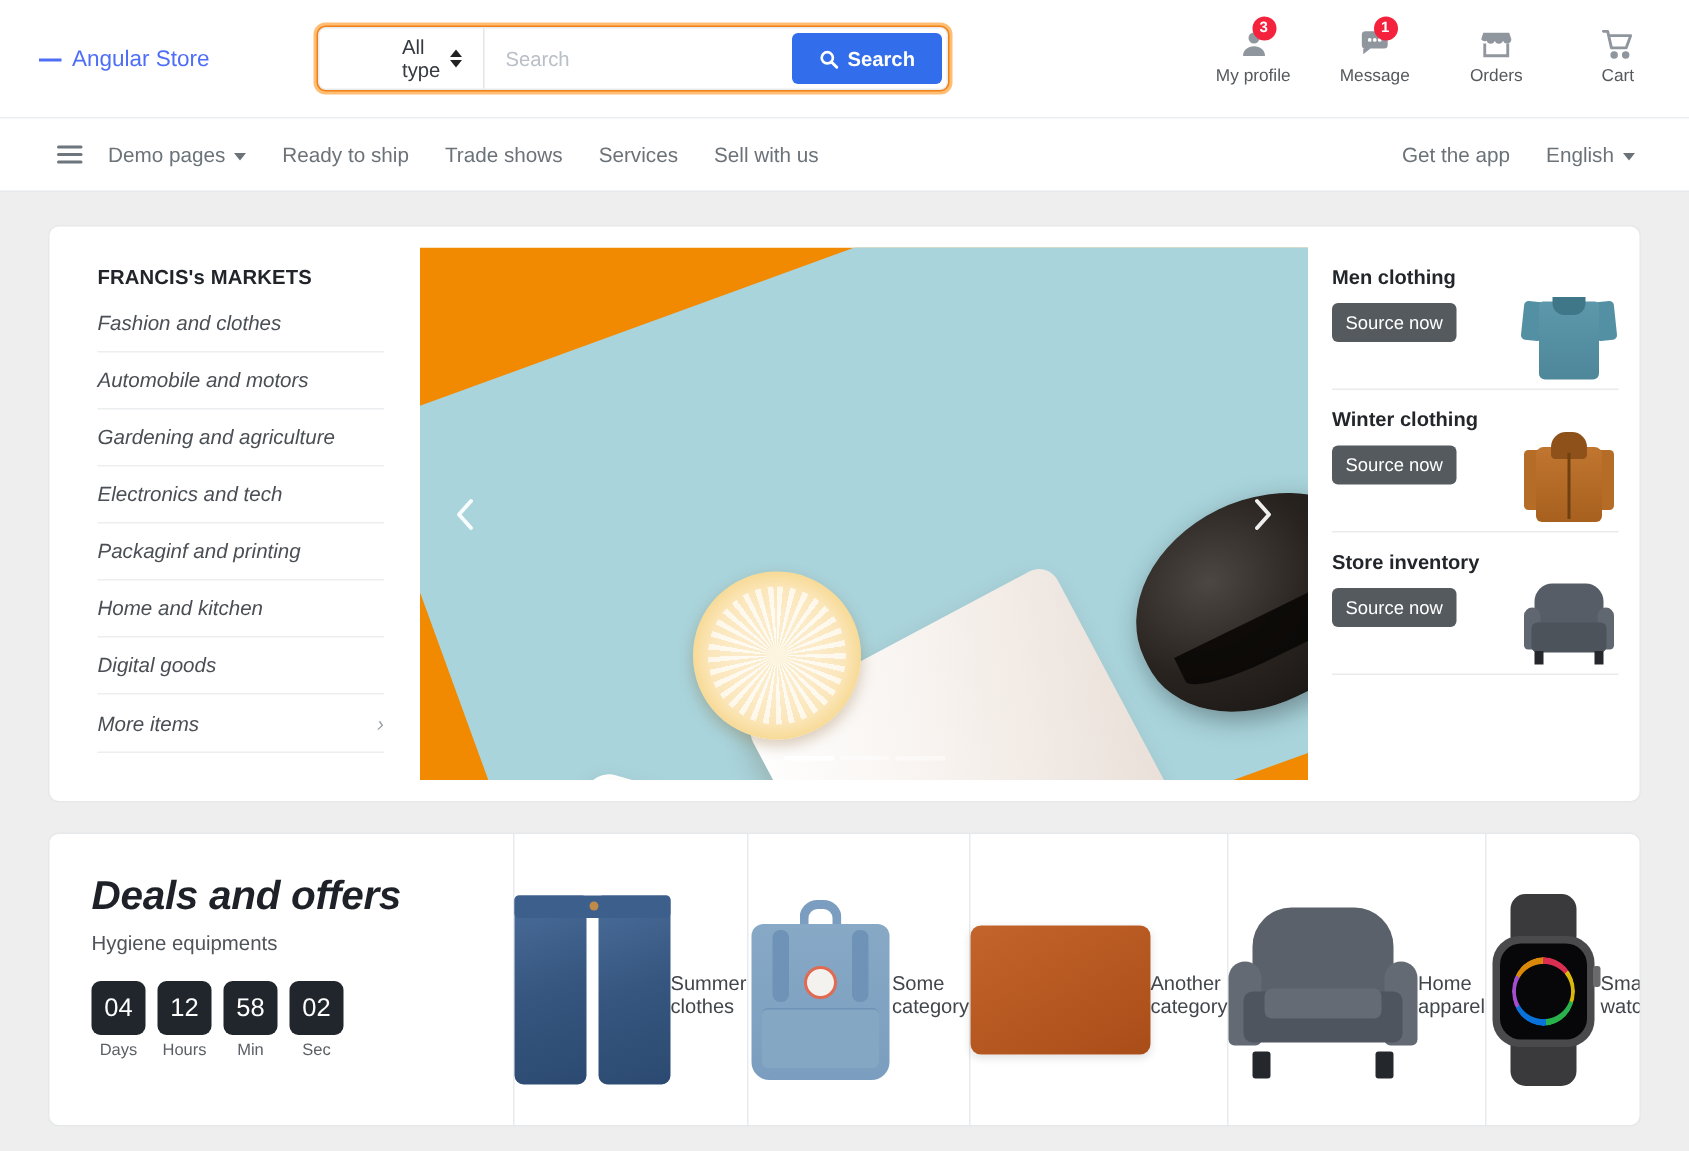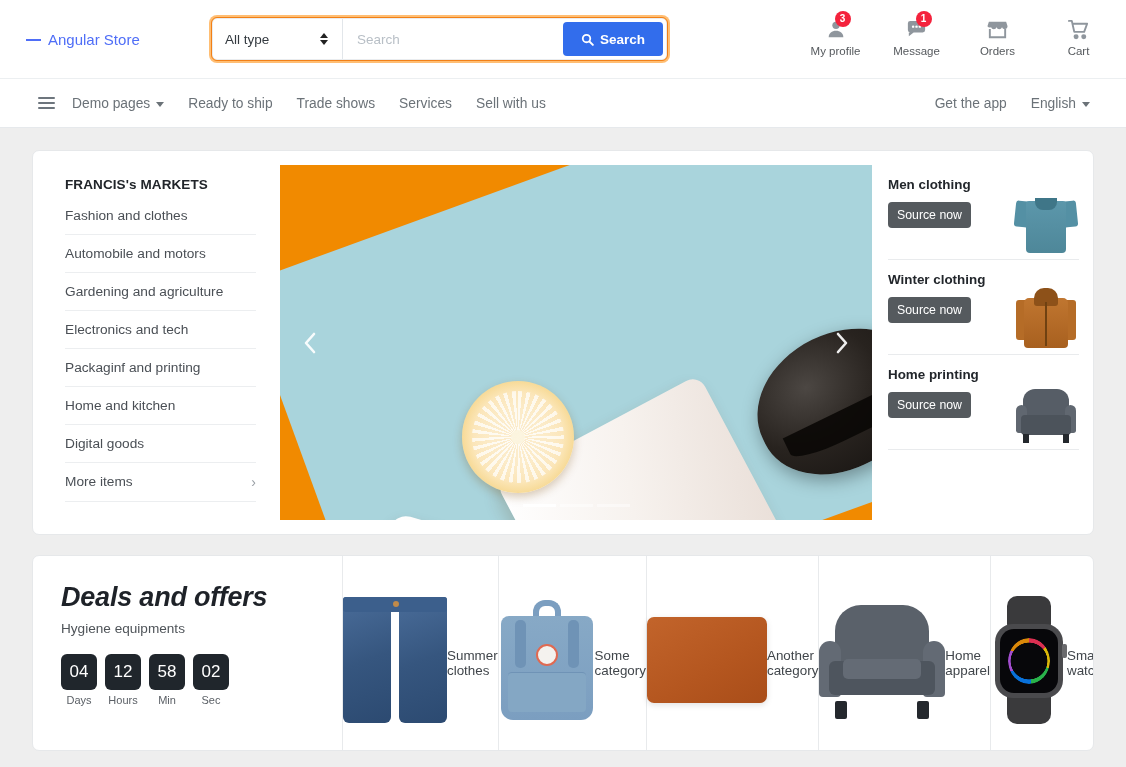--- a/index.html
+++ b/index.html
@@ -30,27 +30,28 @@
   .logo-dash {
     display: inline-block;
     width: 15px; height: 2px; background: #4f6ef7;
     margin-top: 1px;
   }
 
   
   .searchwrap {
     position: absolute;
     left: 212px; top: 18px;
-    width: 455px; height: 42px;
+    width: 420px; height: 42px;
     border: 1px solid #e9ecef;
     border-radius: 5px;
     background: #fff;
     display: flex; align-items: stretch;
     box-shadow: 0 0 0 3px rgba(255,136,0,0.55);
     outline: 1px solid #f28017;
+    padding-left: 43px;
   }
   .type-select {
     position: relative;
     width: 130px;
     display: flex; align-items: center;
     padding: 0 12px;
     font-size: 13.5px; color: #343a40;
     border-right: 1px solid #e2e6ea;
     cursor: pointer;
     background: transparent;
@@ -190,21 +191,21 @@
     margin: 4px 0 14px 0;
     font-size: 13.5px; font-weight: 700; color: #21252a;
     letter-spacing: .1px;
   }
   .side-item {
     font-size: 13.7px;
     color: #4a4f55;
     padding: 11px 0 11px 0;
     border-bottom: 1px solid #eceef0;
     cursor: pointer;
-    display: flex; align-items: flex-start;
+    display: flex; align-items: center; font-style: italic;
   }
   .side-item:first-of-type { padding-top: 2px; }
   .side-item .chev {
     margin-left: auto; color: #9aa0a6; font-size: 14px;
   }
 
   
   .carousel {
     position: relative;
     width: 592px; height: 355px;
@@ -755,21 +756,21 @@
             <div class="sl l"></div>
               <div class="sl r"></div>
             <div class="body"></div>
               <div class="hood"></div>
               <div class="zip"></div>
           </div>
         </div>
       </div>
 
       <div class="pop-row">
-        <div class="pop-title">Home printing</div>
+        <div class="pop-title">Store inventory</div>
         <button class="src-btn">Source now</button>
         <div class="pop-thumb">
           <div class="chair">
             <div class="back"></div>
               <div class="armL"></div>
               <div class="armR"></div>
             <div class="seat"></div>
               <div class="legL"></div>
               <div class="legR"></div>
           </div>

